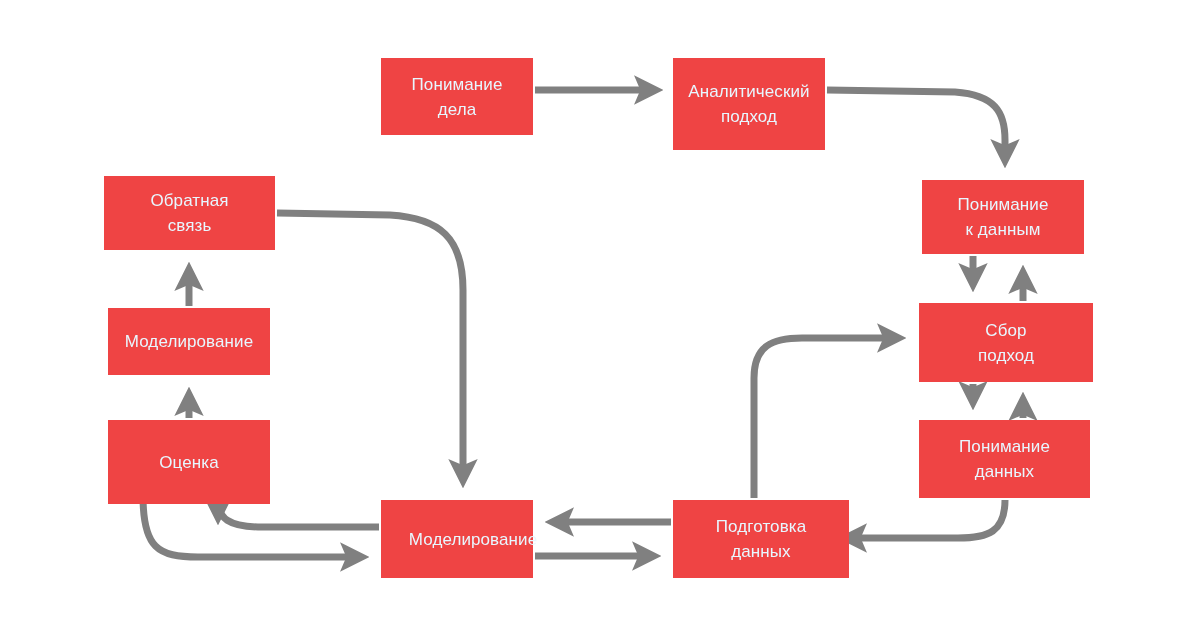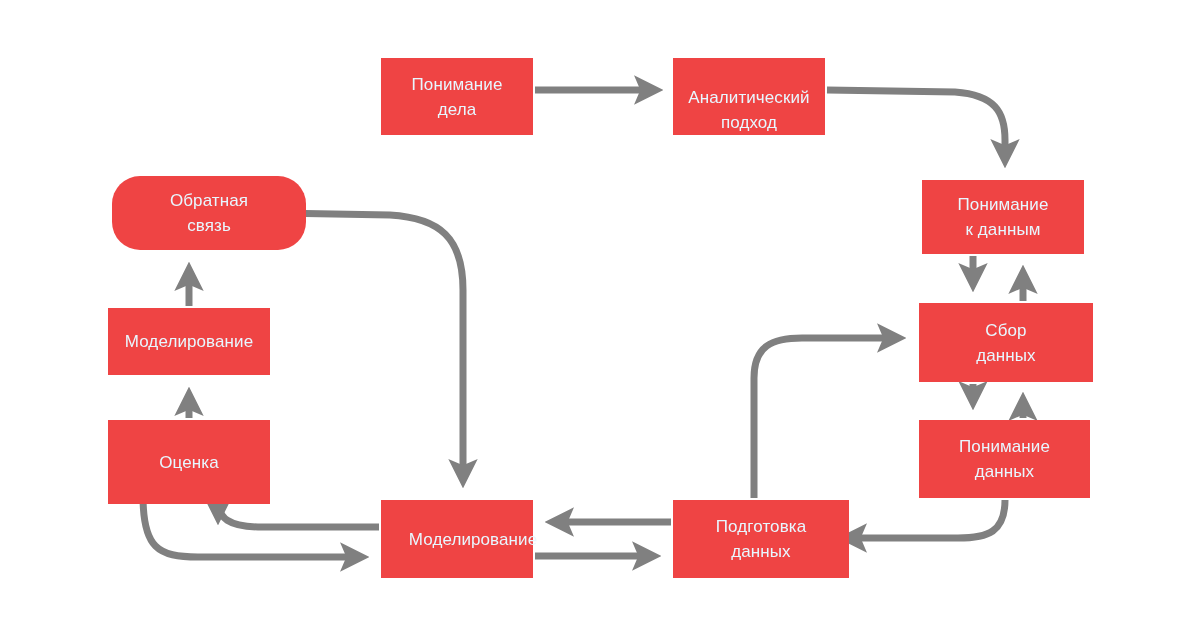--- a/index.html
+++ b/index.html
@@ -90,33 +90,33 @@
 
       <path d="M 277 213 L 390 215 C 440 218 463 238 463 290 L 463 480" marker-end="url(#arrowhead)"></path>
     </g>
   </svg>
 
   <div class="node-box" style="left:381px; top:58px; width:152px; height:77px;">
     <span class="node-label">Понимание
 дела</span>
   </div>
 
-  <div class="node-box" style="left:673px; top:58px; width:152px; height:77px;align-items:flex-end;">
+  <div class="node-box" style="left:673px; top:58px; width:152px; height:92px;">
     <span class="node-label">Аналитический
 подход</span>
   </div>
 
   <div class="node-box" style="left:922px; top:180px; width:162px; height:74px;">
     <span class="node-label">Понимание
 к данным</span>
   </div>
 
   <div class="node-box" style="left:919px; top:303px; width:174px; height:79px;">
     <span class="node-label">Сбор
-данных</span>
+подход</span>
   </div>
 
   <div class="node-box" style="left:919px; top:420px; width:171px; height:78px;">
     <span class="node-label">Понимание
 данных</span>
   </div>
 
   <div class="node-box" style="left:673px; top:500px; width:176px; height:78px;align-items:center;">
     <span class="node-label">Подготовка
 данных</span>
@@ -127,18 +127,18 @@
   </div>
 
   <div class="node-box" style="left:108px; top:420px; width:162px; height:84px;">
     <span class="node-label">Оценка</span>
   </div>
 
   <div class="node-box" style="left:108px; top:308px; width:162px; height:67px;">
     <span class="node-label">Моделирование</span>
   </div>
 
-  <div class="node-box" style="left:112px; top:176px; width:194px; height:74px;border-radius:28px;">
+  <div class="node-box" style="left:104px; top:176px; width:171px; height:74px;">
     <span class="node-label">Обратная
 связь</span>
   </div>
 
 </div>
 
 </body></html>

